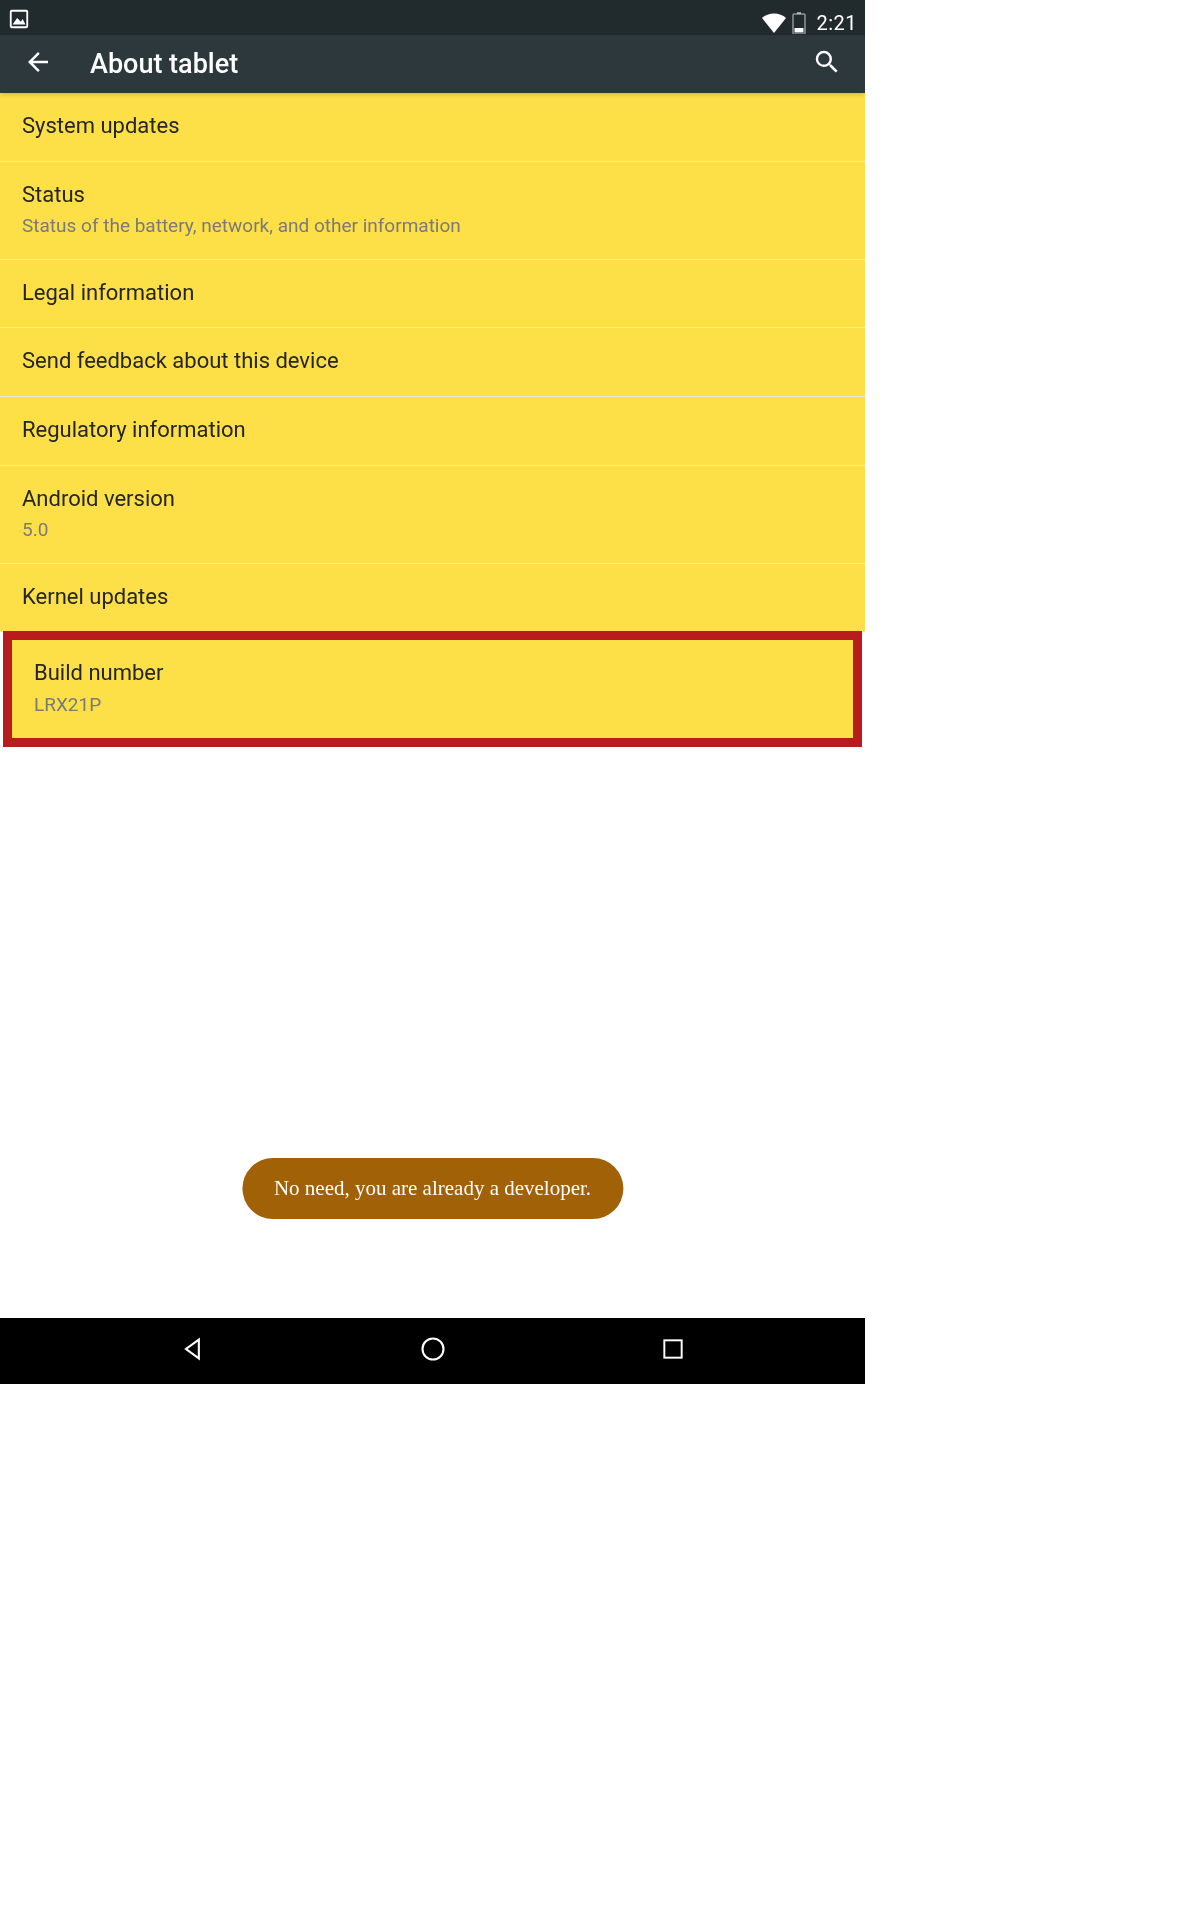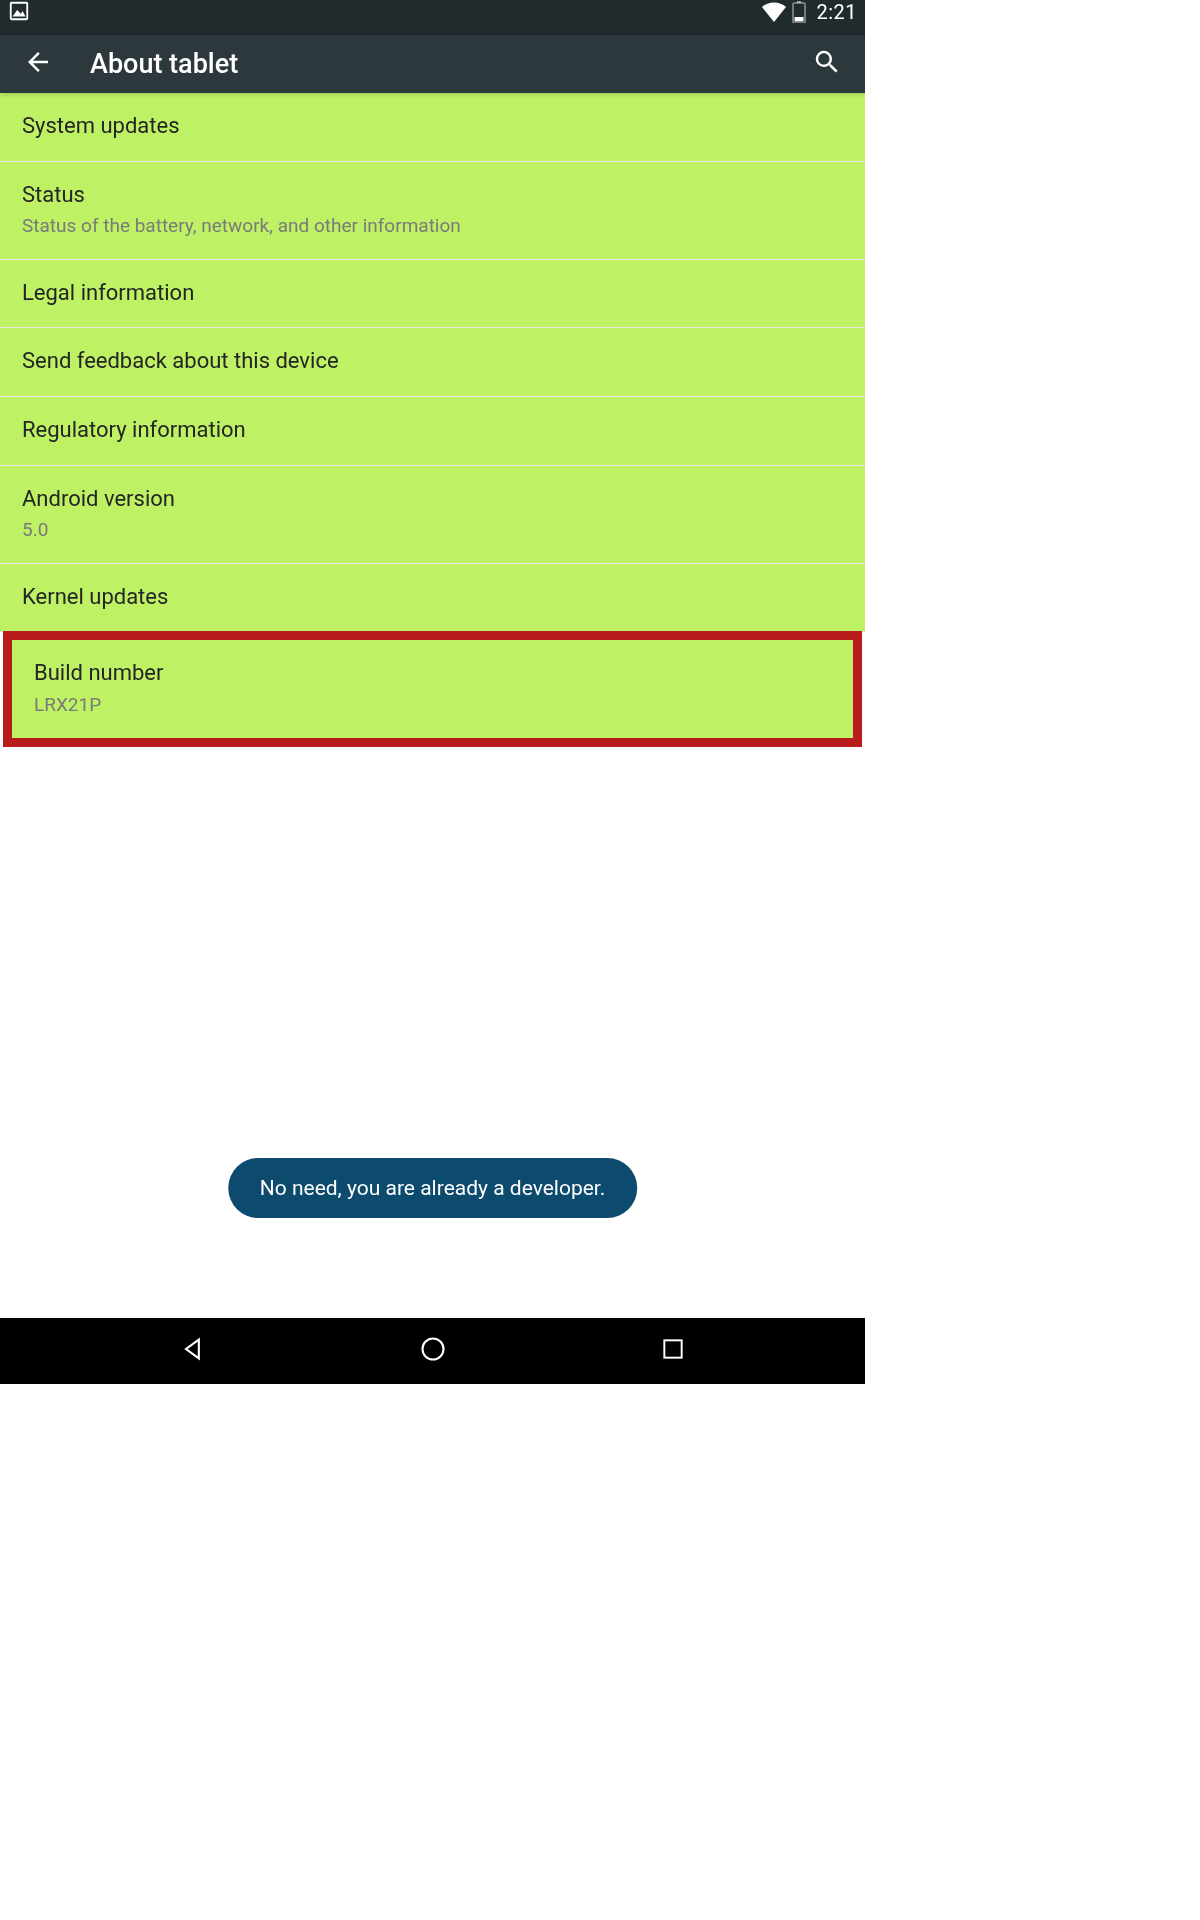--- a/index.html
+++ b/index.html
@@ -10,21 +10,21 @@
     background: #fff;
     overflow: hidden;
     position: relative;
   }
   
   .status-bar {
     width: 100%;
     height: 35px;
     background: #212b2e;
     display: flex;
-    align-items: flex-start;
+    align-items: flex-end;
     color: #fff;
     font-size: 19px;
     padding: 0 8px;
     gap: 40px;
   }
   .status-left { flex: 0 0 auto; display: flex; align-items: center; }
   .status-right { margin-left: auto; display: flex; align-items: center; gap: 6px; }
   .status-right svg { display: block; }
   .clock { font-weight: 400; letter-spacing: 0.5px; margin-left: 4px; font-size: 20px; }
 
@@ -57,21 +57,21 @@
     display: flex; align-items: center; justify-content: center;
     cursor: pointer;
   }
 
   
   .list { width: 100%; }
   .list-item {
     padding: 19px 22px 20px 22px;
     border-bottom: 1px solid #e6e6e6;
     cursor: pointer;
-    background: #bef264;
+    background: #fde047;
   }
   .list-item .title {
     font-size: 22px;
     color: #252525;
     line-height: 1.3;
   }
   .list-item .sub {
     font-size: 19px;
     color: #7a7a7a;
     margin-top: 4px;
@@ -85,26 +85,27 @@
   .highlight-box .list-item {
     border-bottom: none;
   }
 
   
   .toast {
     position: absolute;
     left: 50%;
     transform: translateX(-50%);
     top: 1158px;
-    background: #0c4a6e;
+    background: #a16207;
     color: #fff;
     font-size: 21px;
     padding: 18px 32px;
     border-radius: 40px;
     white-space: nowrap;
+    font-family: Liberation Serif, serif;
   }
 
   
   .nav-bar {
     position: absolute;
     bottom: 0;
     left: 0;
     width: 100%;
     height: 66px;
     background: #000;

